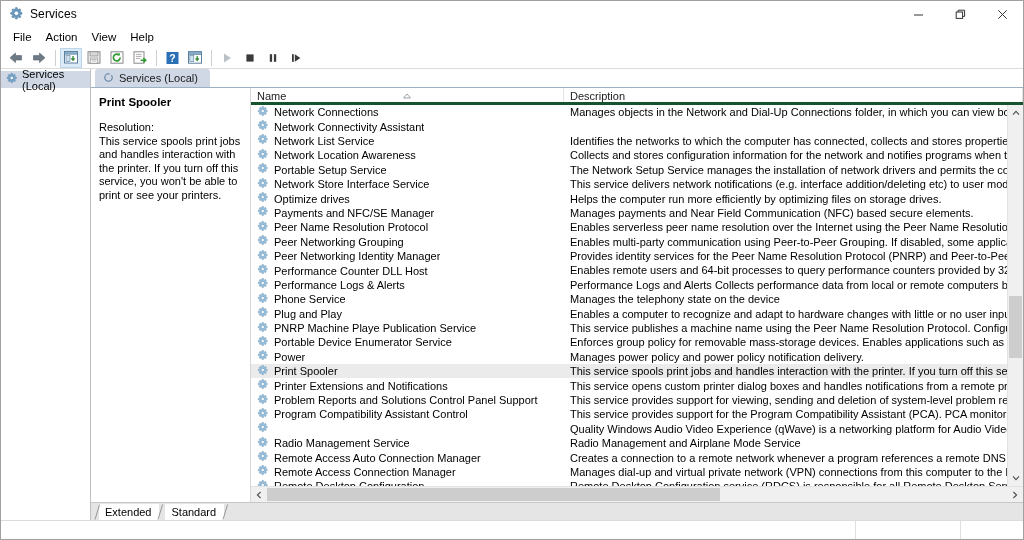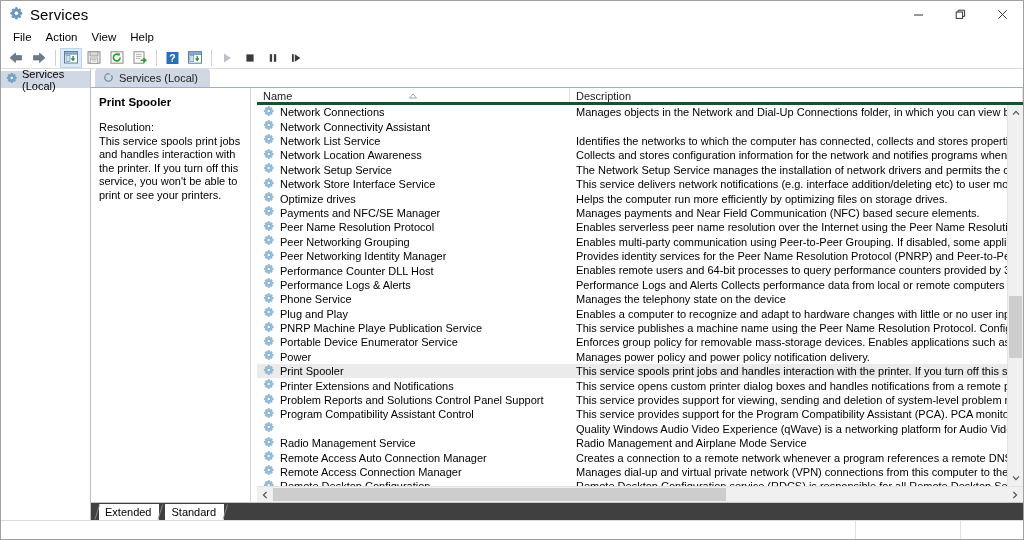--- a/index.html
+++ b/index.html
@@ -30,21 +30,21 @@
     flex: 0 0 26px;
     position: relative;
   }
   .titlebar .app-icon {
     width: 16px; height: 16px;
     margin-left: 7px; margin-right: 6px;
     flex: 0 0 16px;
     position: relative;
   }
   .titlebar .title-text {
-    font-size: 15px;
+    font-size: 12px;
     color: #000;
     letter-spacing: 0.1px;
   }
   .winbuttons {
     margin-left: auto;
     display: flex;
     height: 26px;
   }
   .winbtn {
     width: 42px; height: 26px;
@@ -144,21 +144,20 @@
     font-size: 11px;
     color: #1b1b1b;
   }
   .mmc-tab .tab-icon { margin-right: 5px; }
 
   .panes {
     flex: 1 1 auto;
     display: flex;
     min-height: 0;
     border-top: 1px solid #9cb0c4;
-    gap: 6px;
   }
 
   
   .detail-pane {
     width: 160px;
     flex: 0 0 160px;
     background: #ffffff;
     padding: 8px 8px 0 8px;
     border-right: 1px solid #d7d7d7;
     overflow: hidden;
@@ -300,21 +299,21 @@
     background: #cdcdcd;
   }
 
   
   .viewtabs {
     height: 18px;
     flex: 0 0 18px;
     display: flex;
     align-items: flex-end;
     padding-left: 3px;
-    background: #404040;
+    background: #e5e5e5;
     border-top: 1px solid #c8c8c8;
     position: relative;
   }
   .vtab {
     height: 16px;
     padding: 0 8px 0 6px;
     font-size: 11px;
     line-height: 16px;
     color: #000;
     position: relative;
@@ -559,21 +558,21 @@
                     <span class="nm">Network Location Awareness</span>
                   </div>
                   <div class="cell-desc">Collects and stores configuration information for the network and notifies programs when this information is </div>
                 </div>
                 <div class="lv-row">
                   <div class="cell-name">
                     <span class="svc-icon"><svg width="13" height="13" viewBox="0 0 16 16">
                         <path d="M7.6 1.8 L9.0 1.8 L9.3 3.2 L10.5 3.7 L11.7 3.0 L12.7 4.0 L12.0 5.2 L12.5 6.4 L13.9 6.7 L13.9 8.1 L12.5 8.4 L12.0 9.6 L12.7 10.8 L11.7 11.8 L10.5 11.1 L9.3 11.6 L9.0 13.0 L7.6 13.0 L7.3 11.6 L6.1 11.1 L4.9 11.8 L3.9 10.8 L4.6 9.6 L4.1 8.4 L2.7 8.1 L2.7 6.7 L4.1 6.4 L4.6 5.2 L3.9 4.0 L4.9 3.0 L6.1 3.7 L7.3 3.2 Z" fill="#9ec2dd" stroke="#5f90b5" stroke-width="0.6"></path>
                         <circle cx="8.3" cy="7.4" r="2.15" fill="#f3f8fb" stroke="#5f90b5" stroke-width="0.7"></circle>
                       </svg></span>
-                    <span class="nm">Network Setup Service</span>
+                    <span class="nm">Portable Setup Service</span>
                   </div>
                   <div class="cell-desc">The Network Setup Service manages the installation of network drivers and permits the configuration of low-l</div>
                 </div>
                 <div class="lv-row">
                   <div class="cell-name">
                     <span class="svc-icon"><svg width="13" height="13" viewBox="0 0 16 16">
                         <path d="M7.6 1.8 L9.0 1.8 L9.3 3.2 L10.5 3.7 L11.7 3.0 L12.7 4.0 L12.0 5.2 L12.5 6.4 L13.9 6.7 L13.9 8.1 L12.5 8.4 L12.0 9.6 L12.7 10.8 L11.7 11.8 L10.5 11.1 L9.3 11.6 L9.0 13.0 L7.6 13.0 L7.3 11.6 L6.1 11.1 L4.9 11.8 L3.9 10.8 L4.6 9.6 L4.1 8.4 L2.7 8.1 L2.7 6.7 L4.1 6.4 L4.6 5.2 L3.9 4.0 L4.9 3.0 L6.1 3.7 L7.3 3.2 Z" fill="#9ec2dd" stroke="#5f90b5" stroke-width="0.6"></path>
                         <circle cx="8.3" cy="7.4" r="2.15" fill="#f3f8fb" stroke="#5f90b5" stroke-width="0.7"></circle>
                       </svg></span>
                     <span class="nm">Network Store Interface Service</span>

